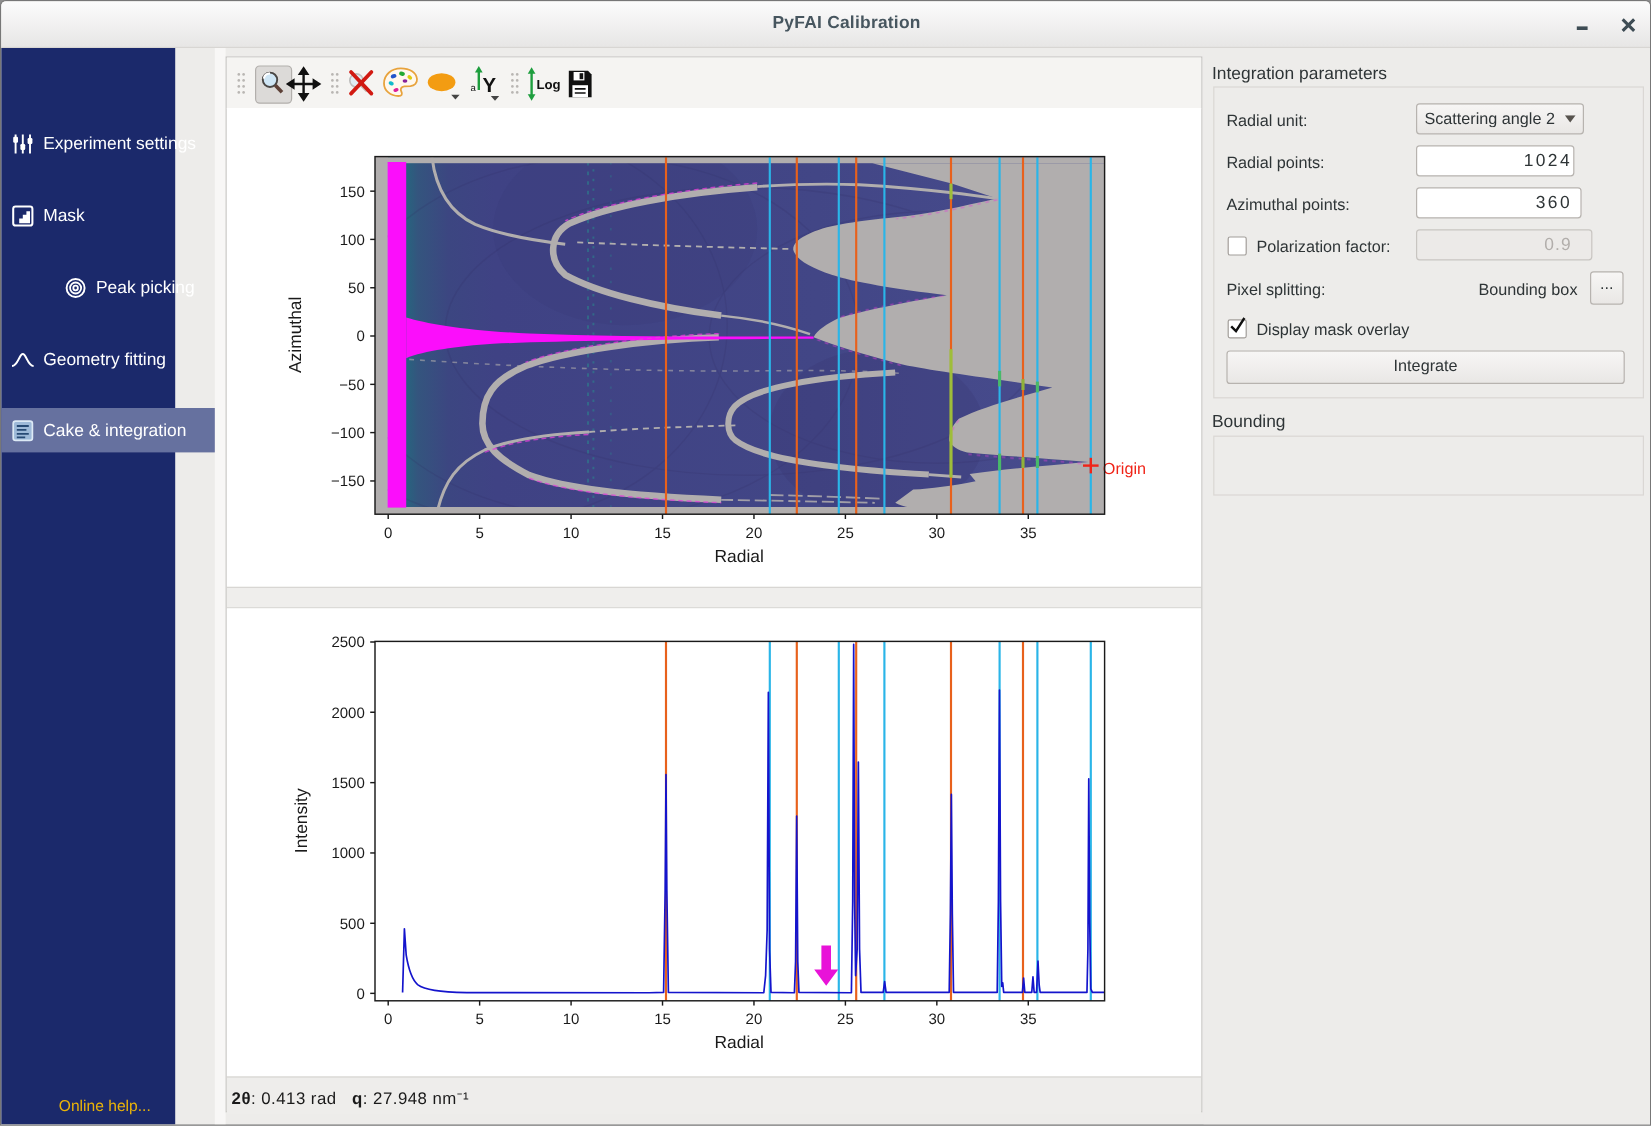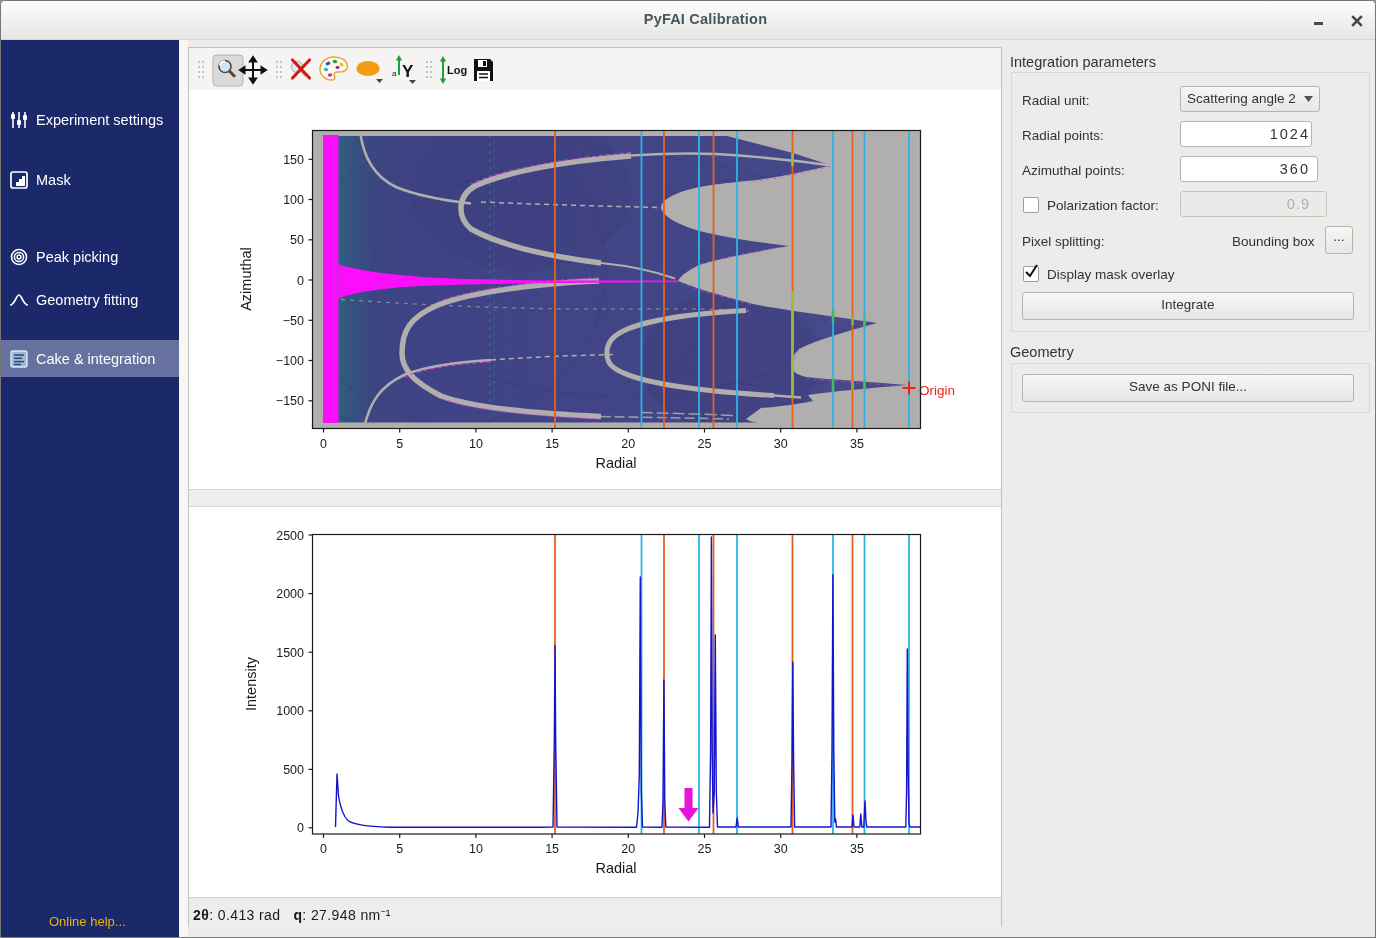--- a/index.html
+++ b/index.html
@@ -3,21 +3,21 @@
 <meta charset="utf-8">
 <style>
 html,body{margin:0;padding:0;}
 body{width:1376px;height:938px;overflow:hidden;font-family:"Liberation Sans",sans-serif;background:#8e8e8e;}
 .win{position:absolute;left:0;top:0;width:1374px;height:936px;border:1px solid #777;border-radius:5px 5px 0 0;overflow:hidden;background:#edecea;}
 .titlebar{position:absolute;left:0;top:0;width:100%;height:38px;background:linear-gradient(#fcfcfc,#e7e6e5);border-bottom:1px solid #d8d6d3;}
 .title{position:absolute;left:0;right:0;top:10px;text-align:center;font-size:14.5px;font-weight:bold;color:#47565f;letter-spacing:0.2px;padding-left:35px;}
 .minbtn{position:absolute;left:1313px;top:21px;width:9px;height:3px;background:#3e4c54;}
 .closebtn{position:absolute;left:1350px;top:14px;width:12px;height:12px;}
 .closebtn svg{display:block;}
-.sidebar{position:absolute;left:0;top:39px;width:178px;height:897px;background:#1b296b;}
+.sidebar{position:absolute;left:0;top:39px;width:145px;height:897px;background:#1b296b;}
 .sbitem{position:absolute;left:0;width:178px;height:37px;color:#fff;font-size:14.5px;}
 .sbitem .lbl{position:absolute;left:35px;top:50%;transform:translateY(-50%);white-space:nowrap;}
 .sbitem .ico{position:absolute;left:8px;top:50%;transform:translateY(-50%);width:20px;height:20px;}
 .sbsel{background:#66719f;}
 .onlinehelp{position:absolute;left:48px;top:874px;color:#eab308;font-size:13px;}
 .central{position:absolute;left:187px;top:46px;width:814px;height:880px;background:#fff;border:1px solid #c3c1be;box-sizing:border-box;}
 .toolbar{position:absolute;left:0;top:0;width:100%;height:42px;background:#f5f4f2;border-bottom:1px solid #d5d3d0;}
 .splitter{position:absolute;left:0;top:441px;width:100%;height:18px;background:#efeeec;border-top:1px solid #d8d6d3;border-bottom:1px solid #d8d6d3;box-sizing:border-box;}
 .statusbar{position:absolute;left:0;top:849px;width:100%;height:30px;background:#eeedeb;border-top:1px solid #d8d6d3;font-size:14px;letter-spacing:0.4px;color:#1a1a1a;}
 .statusbar span{position:absolute;left:4px;top:8px;}
@@ -61,21 +61,21 @@
         </svg>
       <span class="lbl">Experiment settings</span>
     </div>
     <div class="sbitem" style="top:121px;">
       <svg class="ico" viewBox="0 0 20 20">
           <rect x="2" y="2" width="16" height="16" rx="2" fill="none" stroke="#fff" stroke-width="1.7"></rect>
           <path d="M16 16 L16 6 L13 6 L13 9 L10 9 L10 12 L7 12 L7 16 Z" fill="#fff"></path>
         </svg>
       <span class="lbl">Mask</span>
     </div>
-    <div class="sbitem" style="top:198px;">
+    <div class="sbitem" style="top:181px;margin-left:44px;">
       <svg class="ico" viewBox="0 0 20 20">
           <circle cx="10" cy="10" r="7.5" fill="none" stroke="#fff" stroke-width="1.6"></circle>
           <circle cx="10" cy="10" r="4.6" fill="none" stroke="#fff" stroke-width="1.5"></circle>
           <circle cx="10" cy="10" r="1.9" fill="none" stroke="#fff" stroke-width="1.5"></circle>
         </svg>
       <span class="lbl">Peak picking</span>
     </div>
     <div class="sbitem" style="top:241px;">
       <svg class="ico" viewBox="0 0 20 20">
           <path d="M1 15 C6 15 7 5 10 5 C13 5 14 15 19 15" fill="none" stroke="#fff" stroke-width="1.7"></path>
@@ -467,17 +467,16 @@
     <div class="entry-dis" style="left:177px;top:149px;width:129px;height:24px;padding-right:16px;font-size:14.5px;letter-spacing:1px;"><span style="position:relative;top:4px;">0.9</span></div>
     <div class="glabel" style="left:19px;top:192px;">Pixel splitting:</div>
     <div class="glabel" style="left:229px;top:192px;">Bounding box</div>
     <div class="btn" style="left:322px;top:184px;width:26px;height:26px;"><span style="position:relative;top:2px;">...</span></div>
     <div class="cb" style="left:20px;top:224px;"></div>
     <svg style="position:absolute;left:20px;top:221px;" width="18" height="18">
         <path d="M3 9 L7 13 L14 2" stroke="#111" stroke-width="2" fill="none"></path>
       </svg>
     <div class="glabel" style="left:44px;top:225px;">Display mask overlay</div>
     <div class="btn" style="left:19px;top:250px;width:330px;height:26px;"><span style="position:relative;top:4px;">Integrate</span></div>
-    <div class="grouplabel" style="top:302px;">Geometry</div>
+    <div class="grouplabel" style="top:302px;">Bounding</div>
     <div class="groupbox" style="top:321px;height:48px;"></div>
-    <div class="btn" style="left:19px;top:332px;width:330px;height:26px;"><span style="position:relative;top:4px;">Save as PONI file...</span></div>
   </div>
 </div>
 
 </body></html>

